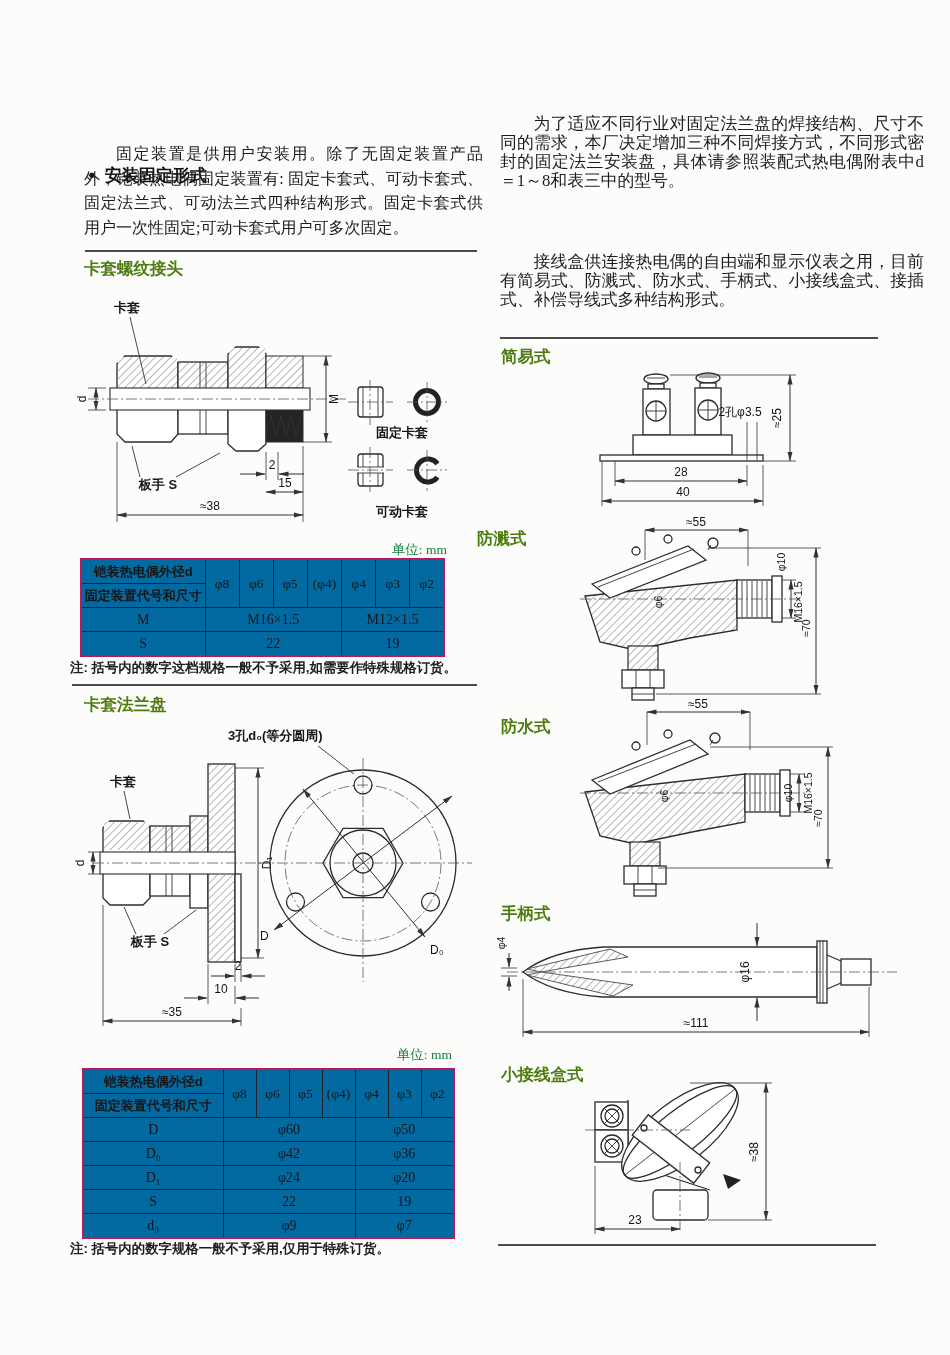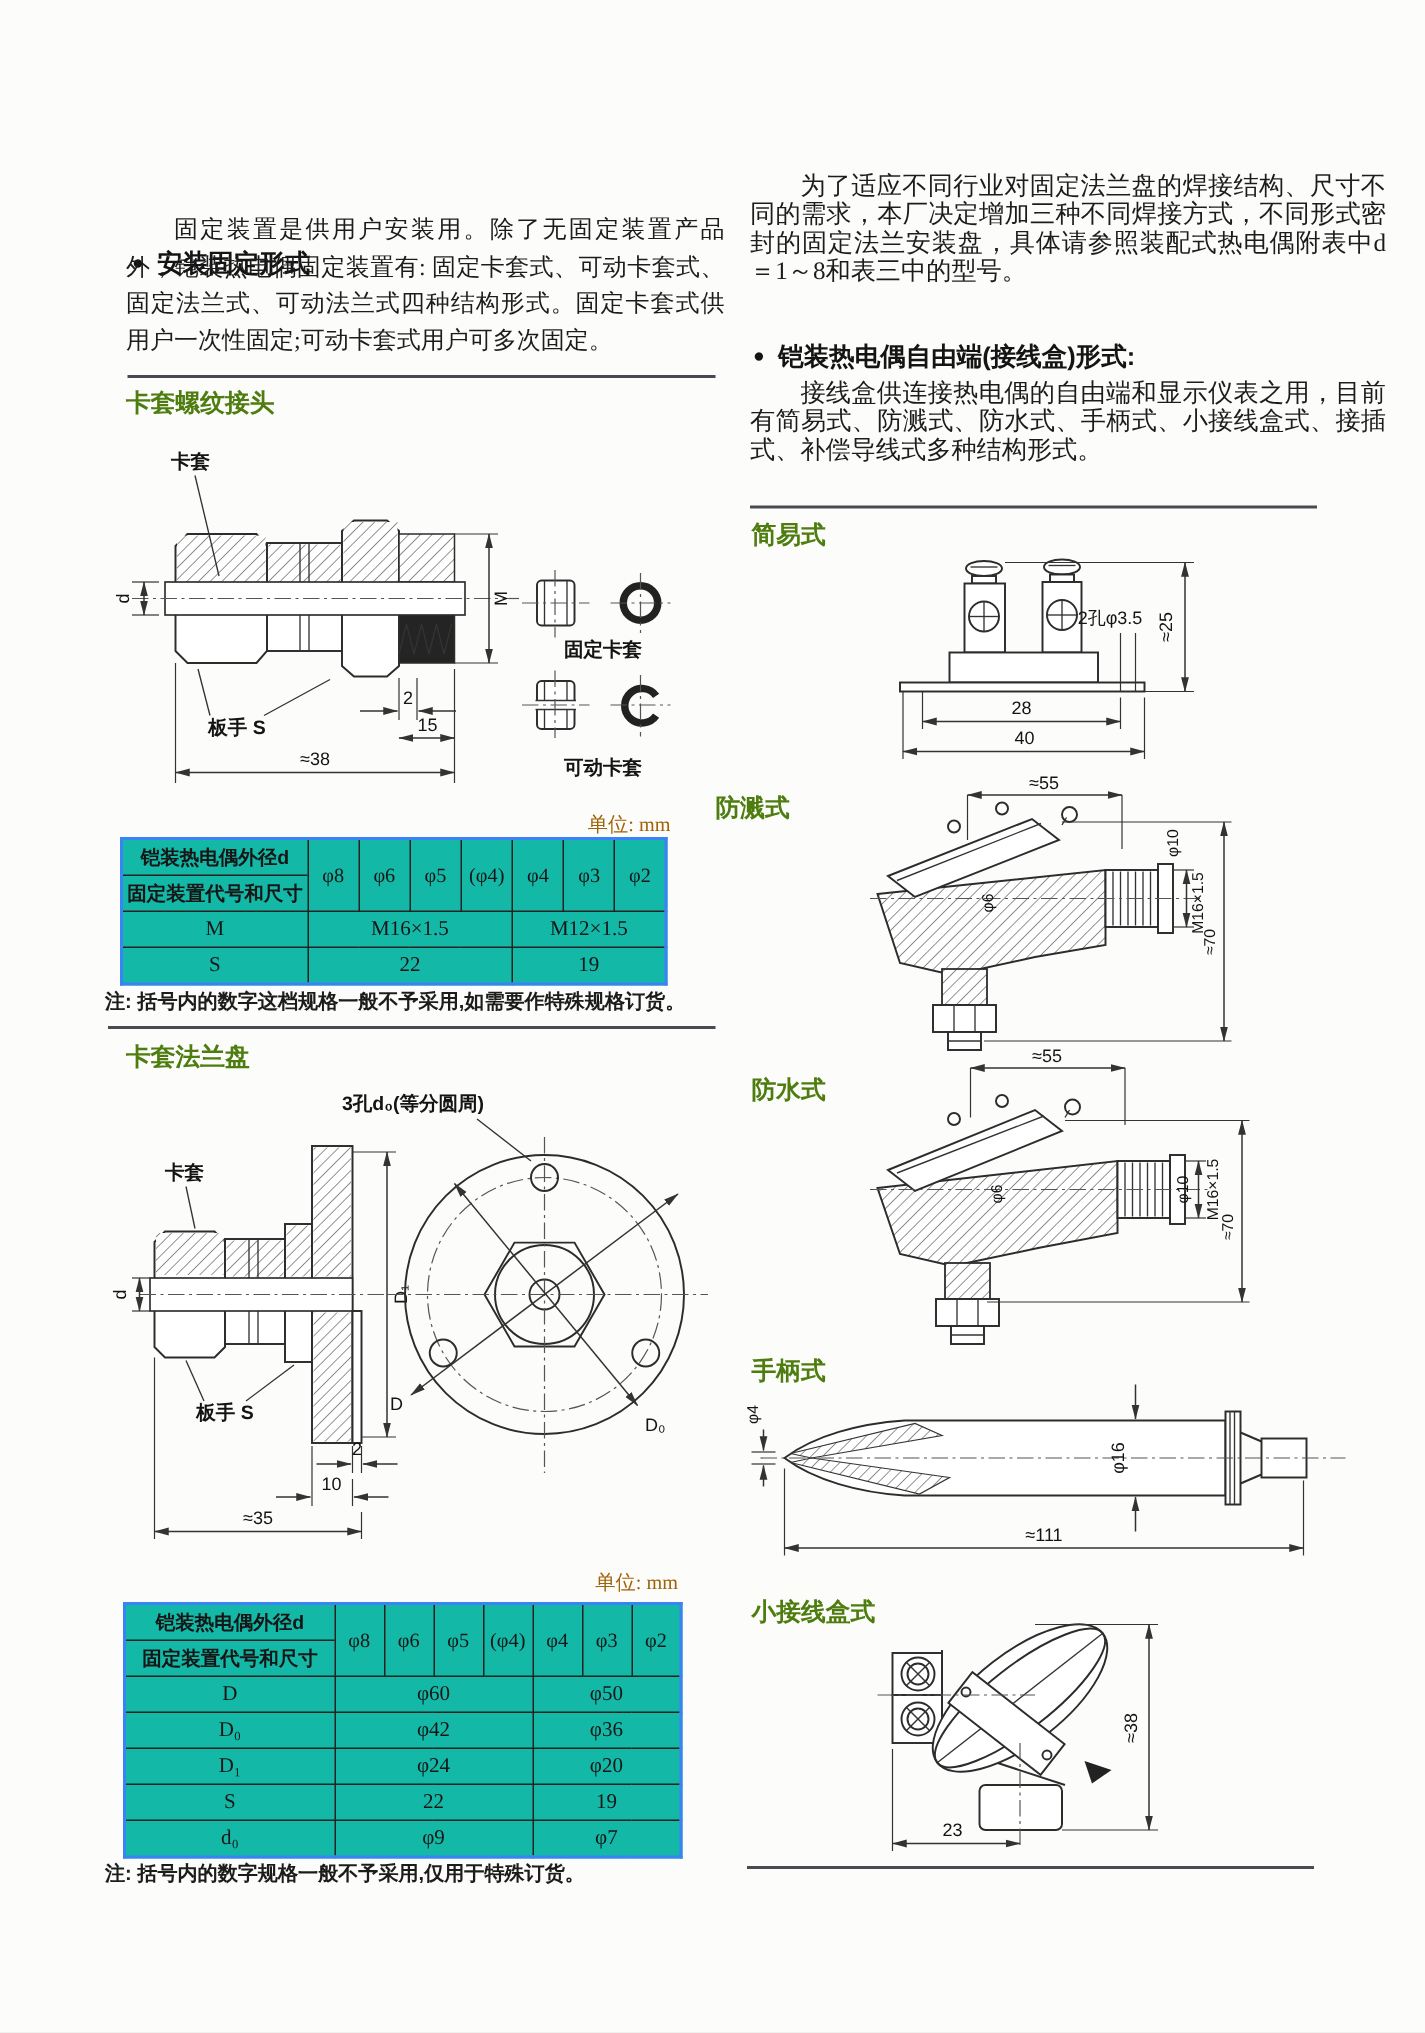--- a/index.html
+++ b/index.html
@@ -5,25 +5,25 @@
   html,body{margin:0;padding:0;background:#e8e8e6;}
   #page{position:relative;width:950px;height:1355px;background:#fcfcfa;margin:0 auto;
         font-family:"Liberation Sans",sans-serif;color:#1a1a1a;overflow:hidden;}
   .abs{position:absolute;}
   .h-bullet{font-family:"Liberation Sans",sans-serif;font-weight:bold;font-size:17px;color:#141414;}
   .h-bullet .blt{font-size:13px;vertical-align:2px;margin-right:9px;}
   .para{font-family:"Liberation Serif",serif;font-size:16px;line-height:24.6px;
         text-align:justify;text-indent:2em;color:#1c1c1c;}
   .para.r{font-size:16.8px;line-height:19px;}
   .sec-label{font-family:"Liberation Sans",sans-serif;font-weight:bold;font-size:16.5px;color:#4d7c0f;}
-  .unit{font-family:"Liberation Serif",serif;font-size:13.5px;text-align:right;color:#a16207;}
+  .unit{font-family:"Liberation Serif",serif;font-size:13.5px;text-align:right;color:#15803d;}
   .note{font-family:"Liberation Sans",sans-serif;font-weight:600;font-size:13.4px;color:#1c1c1c;}
   .rule{height:2px;background:#4a4a52;}
   table.spec{border-collapse:collapse;table-layout:fixed;font-family:"Liberation Serif",serif;
-             color:#161616;border:2px solid #3b82f6;background:#14b8a6;}
+             color:#161616;border:2px solid #be185d;background:#0369a1;}
   .spec td{border:1px solid #222;text-align:center;font-size:14px;padding:0;height:23px;}
   .spec td.ph{font-size:13.5px;}
   .spec .split{padding:0;}
   .sp-top,.sp-bot{font-family:"Liberation Sans",sans-serif;font-weight:bold;font-size:13px;
                   height:23px;line-height:23px;}
   .sp-top{border-bottom:1px solid #222;}
   svg{overflow:visible;}
   svg text{font-family:"Liberation Sans",sans-serif;fill:#141414;}
   .tl{font-size:13px;font-weight:bold;}
   .td{font-size:12px;}
@@ -308,21 +308,20 @@
         <td colspan="4">φ9</td>
         <td colspan="3">φ7</td>
       </tr>
     </tbody>
   </table>
 
   <div class="abs note" style="left:70px;top:1240px;width:410px;">注: 括号内的数字规格一般不予采用,仅用于特殊订货。</div>
 
   <div class="abs para r" style="left:500px;top:114px;width:424px;">为了适应不同行业对固定法兰盘的焊接结构、尺寸不同的需求，本厂决定增加三种不同焊接方式，不同形式密封的固定法兰安装盘，具体请参照装配式热电偶附表中d＝1～8和表三中的型号。</div>
 
-  <div class="abs h-bullet" style="left:502px;top:226px;width:422px;"><span class="blt">●</span><span>铠装热电偶自由端(接线盒)形式:</span></div>
 
   <div class="abs para r" style="left:500px;top:252px;width:424px;">接线盒供连接热电偶的自由端和显示仪表之用，目前有简易式、防溅式、防水式、手柄式、小接线盒式、接插式、补偿导线式多种结构形式。</div>
 
   <div class="abs rule" style="left:500px;top:337px;width:378px;"></div>
 
   <div class="abs sec-label" style="left:501px;top:346px;">简易式</div>
 
   <svg class="abs" style="left:500px;top:366px;" width="420" height="150" viewBox="0 0 420 150">
     <defs>
       <marker id="a3" viewBox="0 0 10 6" markerWidth="10" markerHeight="6" refX="9.5" refY="3" orient="auto-start-reverse">

